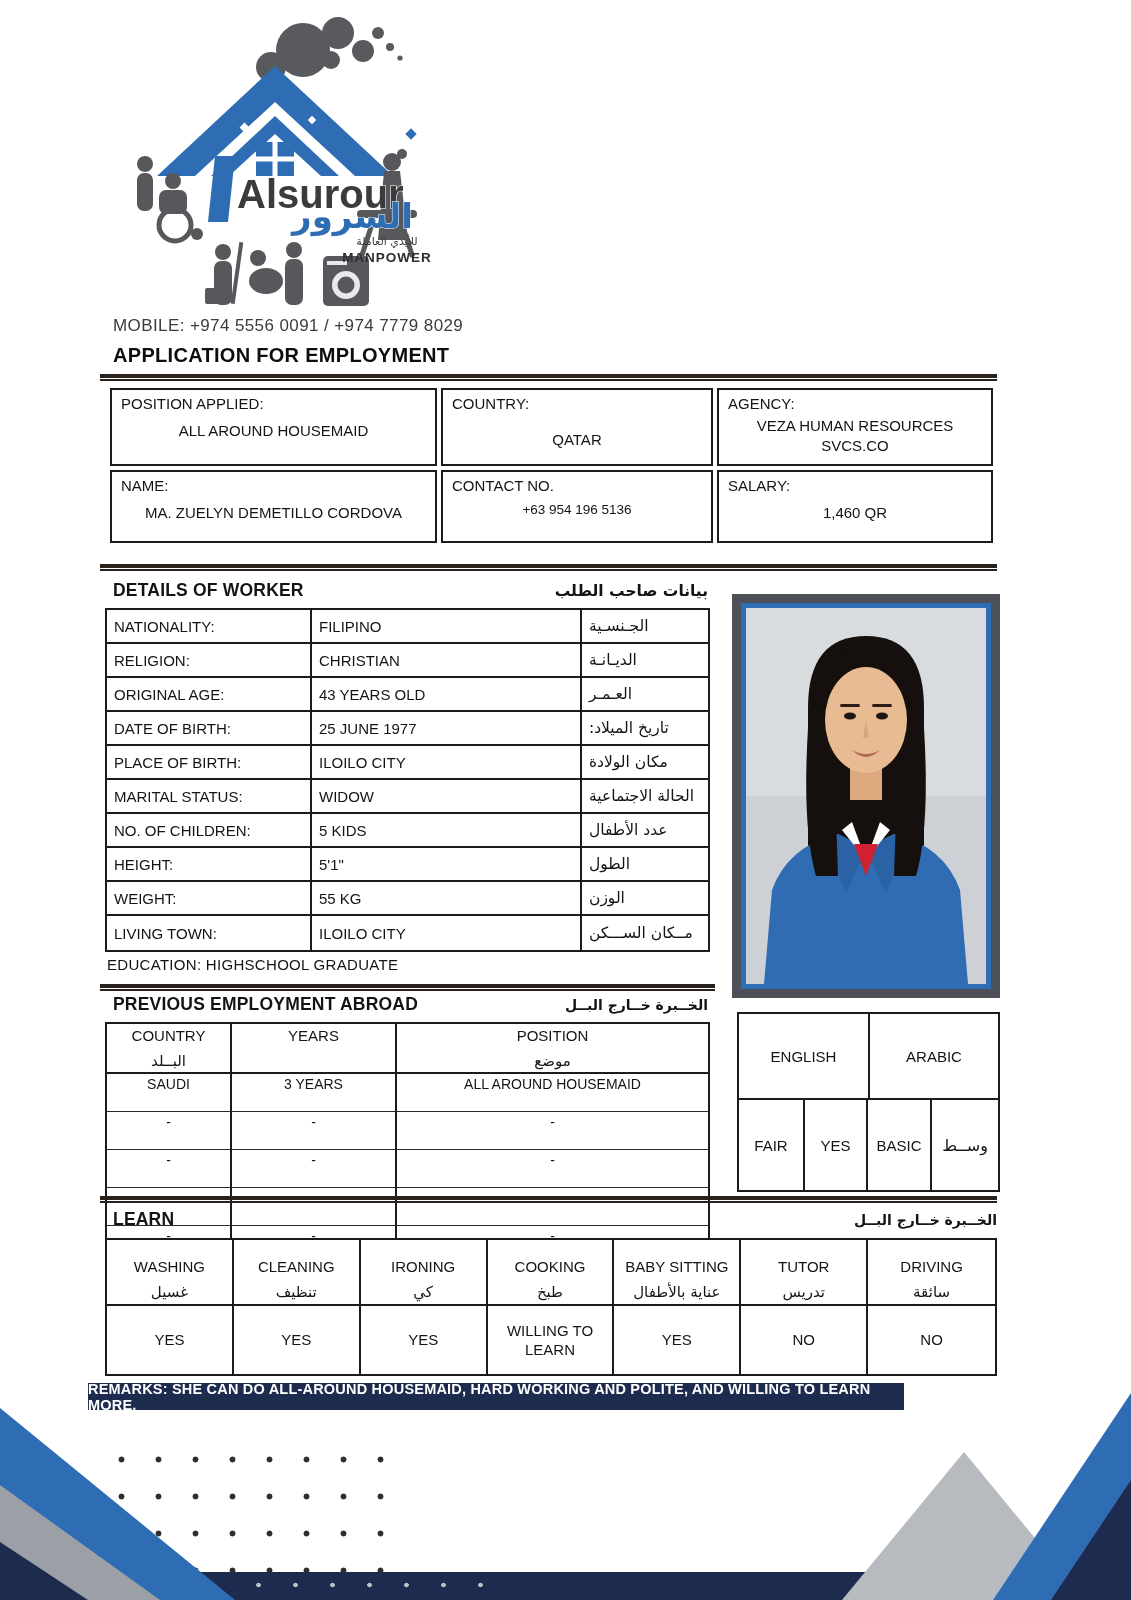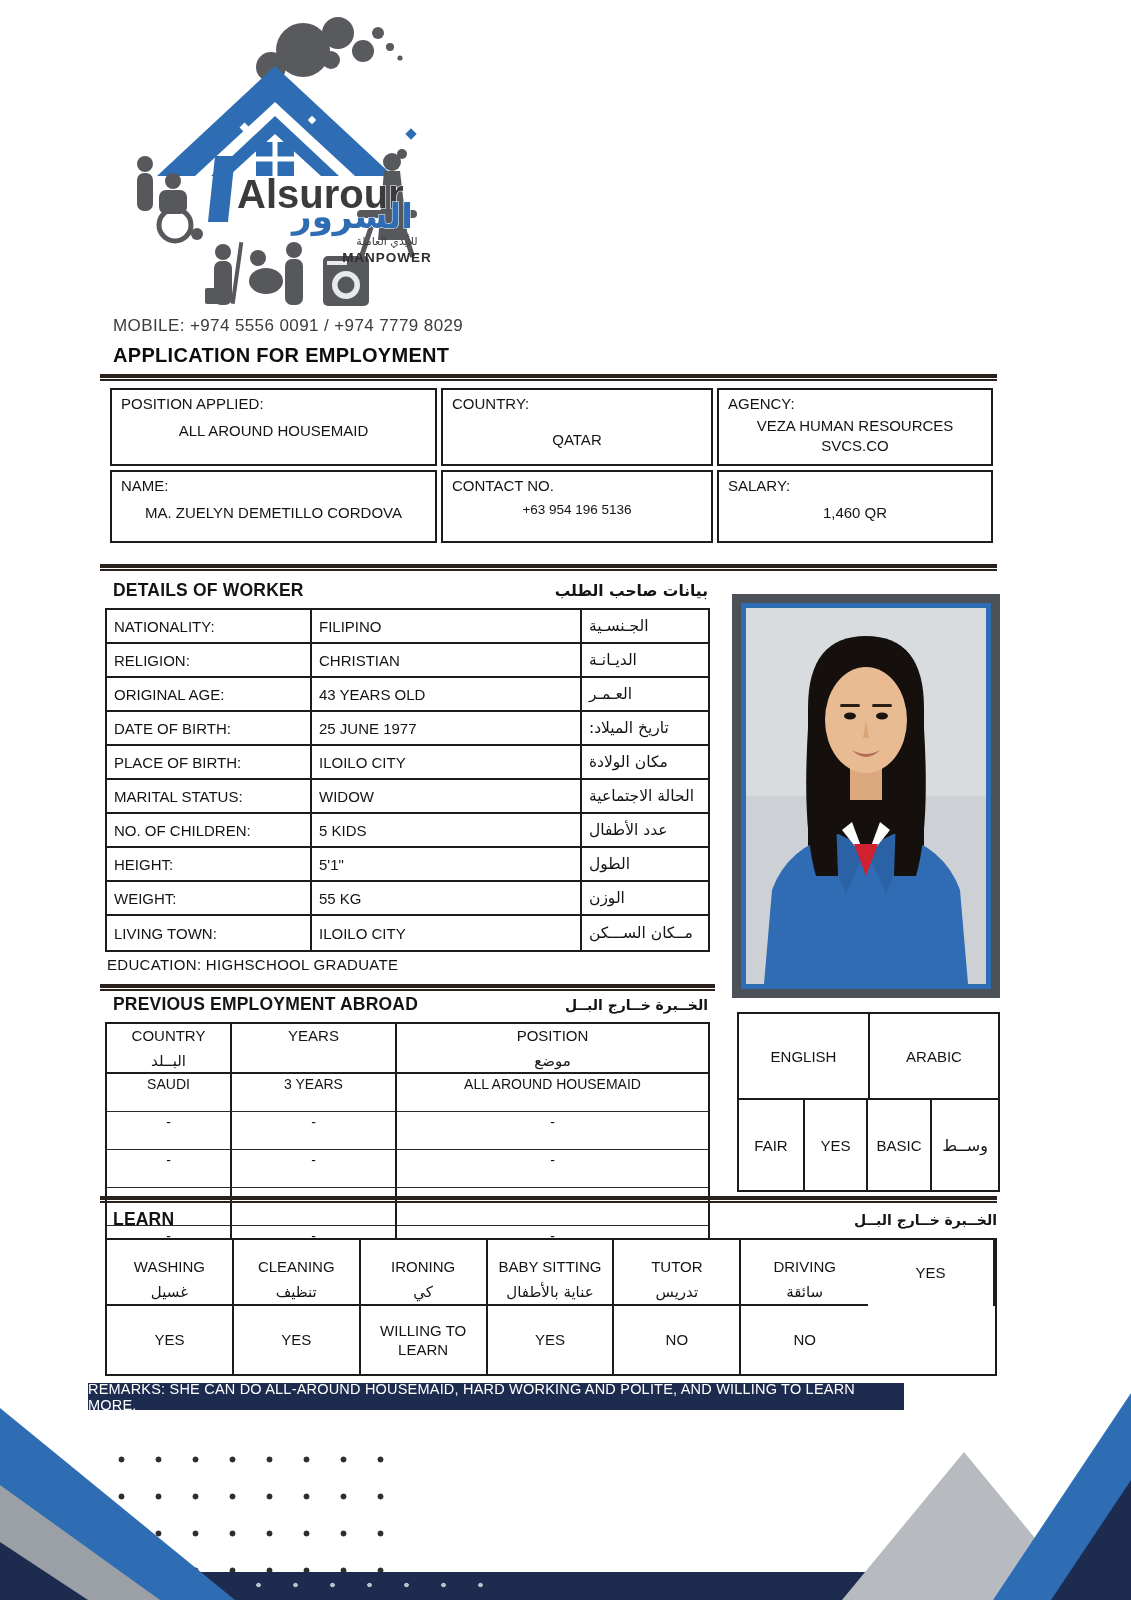--- a/index.html
+++ b/index.html
@@ -63,21 +63,21 @@
   
   .skills-table{left:105px;top:1238px;width:892px;border:2px solid var(--border);background:#fff;display:grid;
                 grid-template-columns:repeat(7,1fr);grid-template-rows:66px 68px}
   .sk-cell{border-right:2px solid var(--border);display:flex;flex-direction:column;align-items:center;
            text-align:center;font-size:15px;padding:2px 6px;line-height:1.3}
   .sk-cell.col7{border-right:none}
   .sk-head{border-bottom:2px solid var(--border);justify-content:flex-end;padding-top:15px;gap:6px}
   .sk-val{justify-content:center}
 
   .remarks-bar{left:88px;top:1383px;width:816px;height:27px;background:var(--navy);color:#fff;display:flex;
-               align-items:center;justify-content:center;font-weight:400;font-size:14.5px;letter-spacing:.2px}
+               align-items:center;justify-content:center;font-weight:700;font-size:14.5px;letter-spacing:.2px}
 
   .dots{background-image:radial-gradient(circle,#2e2e2e 2.6px,transparent 3.3px);background-size:37px 37px}
   .dots-light{background-image:radial-gradient(circle,#b9bfc8 2px,transparent 2.6px);background-size:37px 18px}
 </style>
 </head>
 <body>
 
 <div class="page">
 
   <svg class="abs" style="left:95px;top:4px;width:360px;height:312px" viewBox="0 0 360 312">
@@ -307,20 +307,24 @@
     </div>
     <div class="sk-cell sk-head">
       <div>CLEANING</div>
       <div class="arabic">تنظيف</div>
     </div>
     <div class="sk-cell sk-head">
       <div>IRONING</div>
       <div class="arabic">كي</div>
     </div>
     <div class="sk-cell sk-head">
+      <div>COOKING</div>
+      <div class="arabic">طبخ</div>
+    </div>
+    <div class="sk-cell sk-head">
       <div>BABY SITTING</div>
       <div class="arabic">عناية بالأطفال</div>
     </div>
     <div class="sk-cell sk-head">
       <div>TUTOR</div>
       <div class="arabic">تدريس</div>
     </div>
     <div class="sk-cell sk-head col7">
       <div>DRIVING</div>
       <div class="arabic">سائقة</div>

